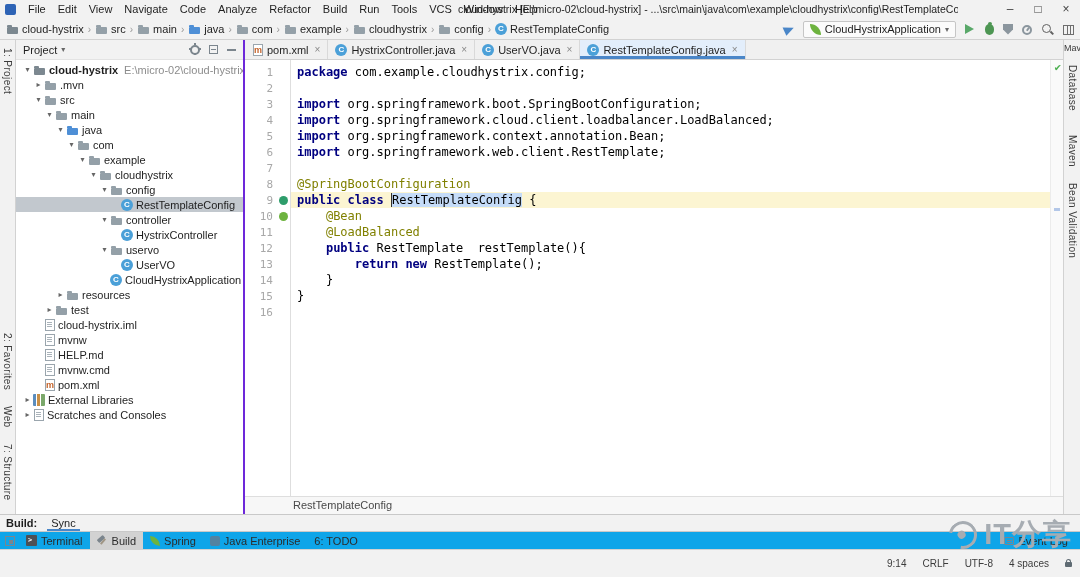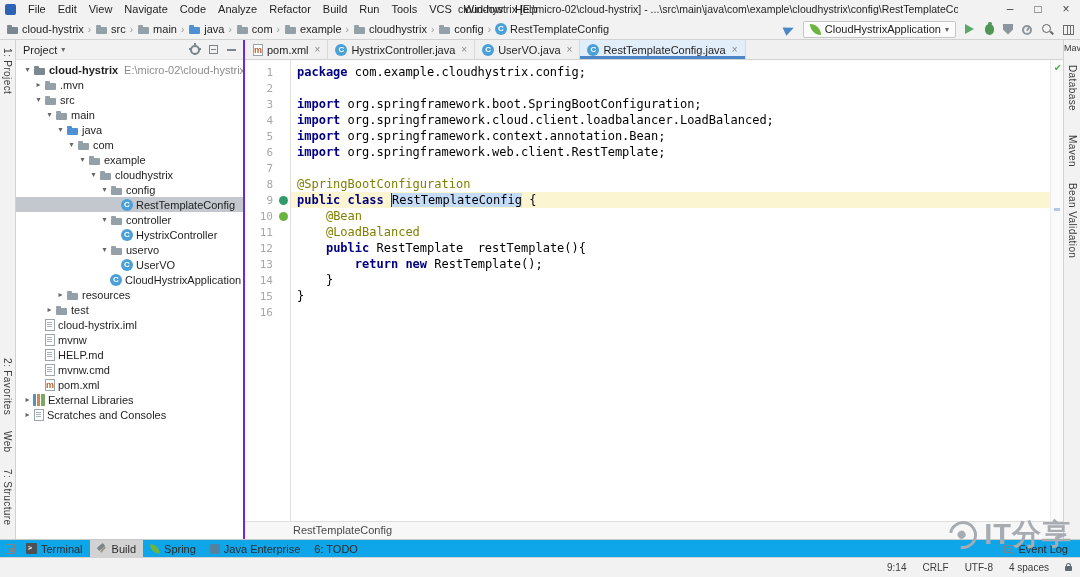--- a/index.html
+++ b/index.html
@@ -91,21 +91,21 @@
                align-items:center;padding-left:6px;gap:10px;flex:none}
   .build-label{font-weight:bold;font-size:11px}
   .build-tab{font-size:11px;box-shadow:inset 0 -2px 0 #4a86c8;padding:0 4px;height:100%;
              display:flex;align-items:center}
   .status-stripe{height:18px;background:#0ea5e9;border-top:1px solid #c9c9c9;display:flex;
                  align-items:center;flex:none;padding:0 5px}
   .ss-left,.ss-right{display:flex;height:100%;align-items:center}
   .ss-right{margin-left:auto}
   .sbtn{display:inline-flex;align-items:center;gap:4px;padding:0 7px;height:100%;font-size:11px;color:#2b2b2b}
   .sbtn.active{background:#d2d2d2}
-  .status-bar{height:20px;background:#f2f2f2;border-top:1px solid #d2d2d2;display:flex;align-items:center;
+  .status-bar{height:28px;background:#f2f2f2;border-top:1px solid #d2d2d2;display:flex;align-items:center;
               justify-content:flex-end;flex:none;padding-right:8px}
   .sb-right{display:flex;gap:16px;align-items:center;font-size:10px;color:#3c3c3c}
 
   
   .watermark{position:absolute;right:8px;bottom:22px;display:flex;align-items:center;gap:7px;
              color:#a6acb2;z-index:40}
   .wm-text{font-size:29px;font-weight:bold;letter-spacing:1px}
   .wm-logo{width:28px;height:28px;border:3px solid #a6acb2;border-left-color:transparent;border-radius:50%;
            transform:rotate(-35deg);position:relative;display:inline-block}
   .wm-logo::after{content:"";position:absolute;left:6px;top:6px;width:8px;height:8px;border-radius:50%;background:#a6acb2}
@@ -530,20 +530,24 @@
       <span class="hlabel">Mav</span>
       <div class="stripe-group">
           <span class="vlabel">Database</span>
           <span class="vlabel">Maven</span>
           <span class="vlabel">Bean Validation</span>
         </div>
     </div>
 
   </div>
 
+  <div class="build-strip">
+    <span class="build-label">Build:</span>
+    <span class="build-tab">Sync</span>
+  </div>
 
   <div class="status-stripe">
     <span class="sic sic-switcher"></span>
     <div class="ss-left">
         <span class="sbtn">
           <span class="sic sic-terminal"></span>
           <span>Terminal</span>
         </span>
         <span class="sbtn active">
           <span class="sic sic-hammer"></span>

